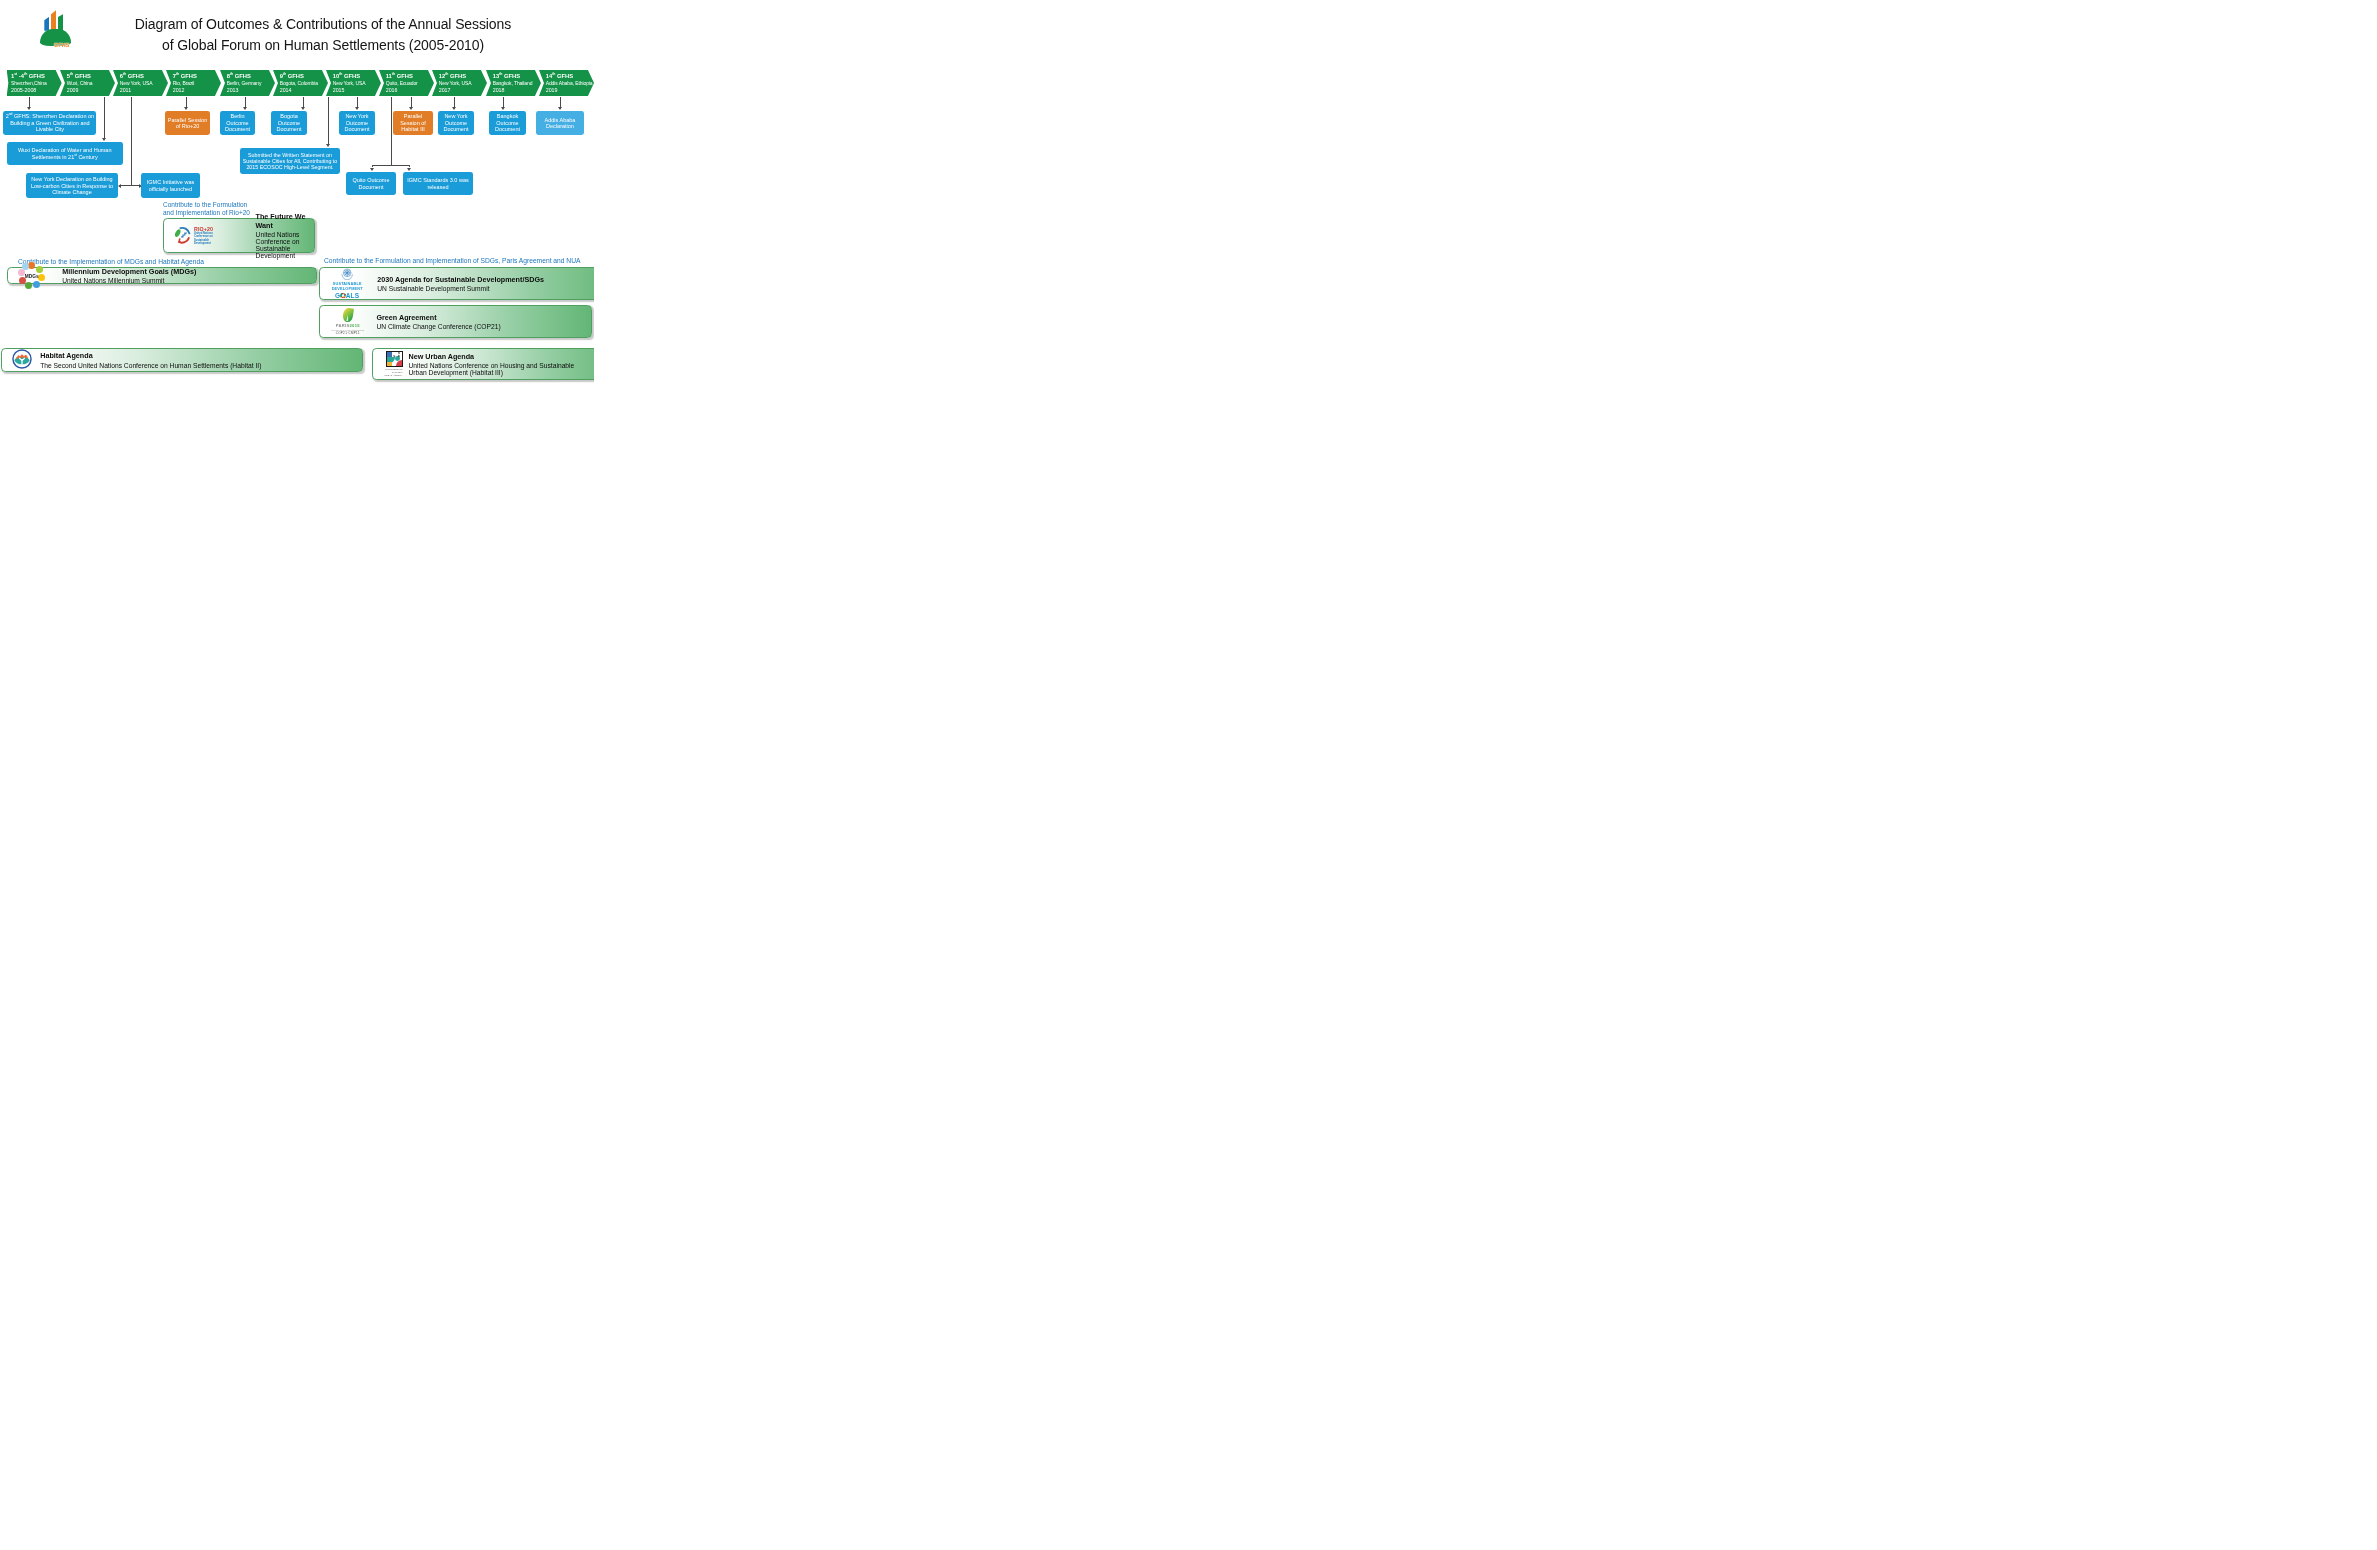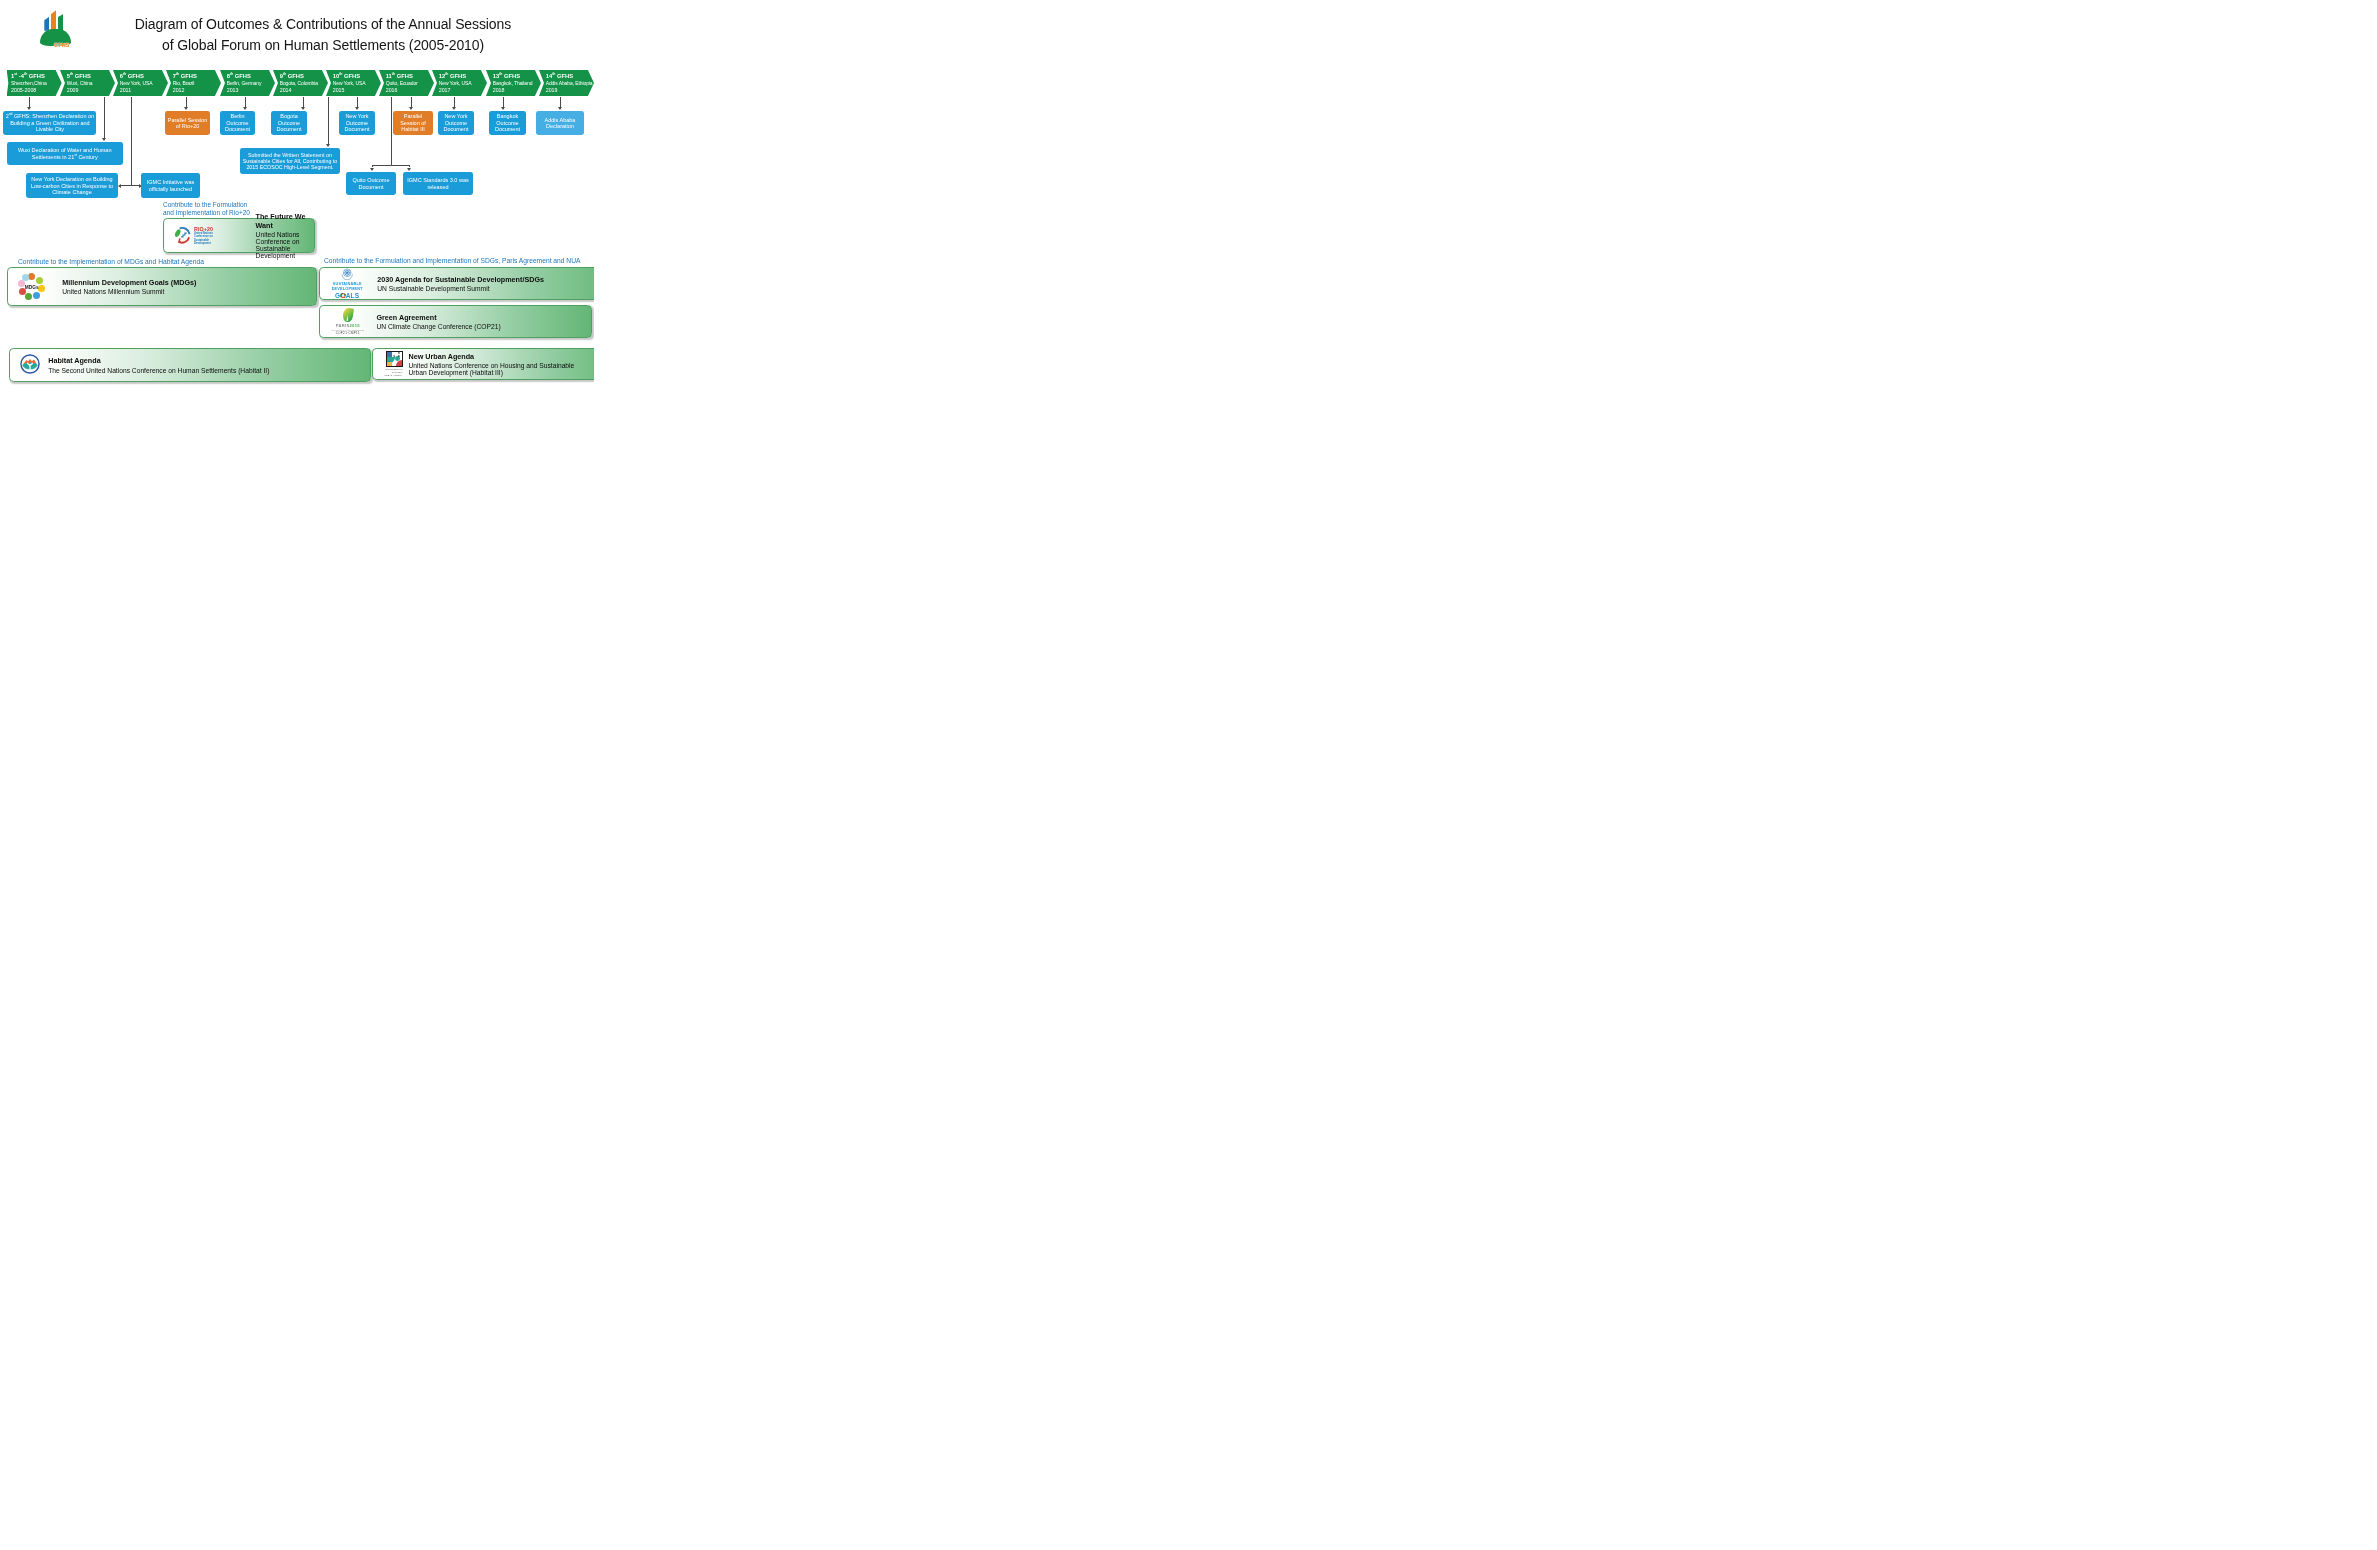--- a/index.html
+++ b/index.html
@@ -260,21 +260,21 @@
         <div class="rio-cap">United Nations Conference on Sustainable Development</div>
       </div>
     </div>
     <div class="gtext">
       <div class="gtitle">The Future We Want</div>
       <div class="gsub">United Nations Conference on</div>
       <div class="gsub">Sustainable Development</div>
     </div>
   </div>
 
-  <div class="gbox" style="left:6.7px;top:267px;width:310px;height:39px">
+  <div class="gbox" style="left:6.7px;top:267px;width:310px;height:17px">
     <div class="mdg-logo">
       <span class="mdg-dot" style="left:9.6px;top:0;background:#e87625"></span>
       <span class="mdg-dot" style="left:18px;top:4.3px;background:#a6ce39"></span>
       <span class="mdg-dot" style="left:19.7px;top:12.5px;background:#fcc30b"></span>
       <span class="mdg-dot" style="left:15px;top:19.7px;background:#3f9fda"></span>
       <span class="mdg-dot" style="left:6.7px;top:20.6px;background:#56a83c"></span>
       <span class="mdg-dot" style="left:1px;top:15.3px;background:#d94f43"></span>
       <span class="mdg-dot" style="left:0px;top:7.2px;background:#f4b8d0"></span>
       <span class="mdg-dot" style="left:3.8px;top:1px;background:#a3d3ef"></span>
       <span class="mdg-word">MDGs</span>
@@ -315,21 +315,21 @@
       <div class="paris-name"><span class="p-gray">PARIS</span><span class="p-green">2015</span></div>
       <div class="paris-small">UN CLIMATE CHANGE CONFERENCE</div>
       <div class="paris-cop">COP21·CMP11</div>
     </div>
     <div class="gtext" style="margin-left:6.7px">
       <div class="gtitle">Green Agreement</div>
       <div class="gsub">UN Climate Change Conference (COP21)</div>
     </div>
   </div>
 
-  <div class="gbox" style="left:9px;top:348px;width:362px;height:34px">
+  <div class="gbox" style="left:1px;top:348px;width:362px;height:24px">
     <div class="hab-logo">
       <svg width="20" height="20" viewBox="0 0 42 42">
         <circle cx="21" cy="21" r="19" fill="#ffffff" stroke="#2b57a5" stroke-width="3"></circle>
         <path d="M5,24 C9,12 33,12 37,24 C31,35 11,35 5,24 Z" fill="#2aa99e"></path>
         <path d="M10,20 L14,15 L17,19 L21,13 L25,18 L29,14 L32,19" stroke="#f26a36" stroke-width="3.5" fill="none" stroke-linejoin="round"></path>
         <path d="M21,33 V21 M21,24 L15,19 M21,24 L27,19" stroke="#ffffff" stroke-width="2.6" fill="none"></path>
       </svg>
     </div>
     <div class="gtext" style="margin-left:8.6px">
       <div class="gtitle">Habitat Agenda</div>

